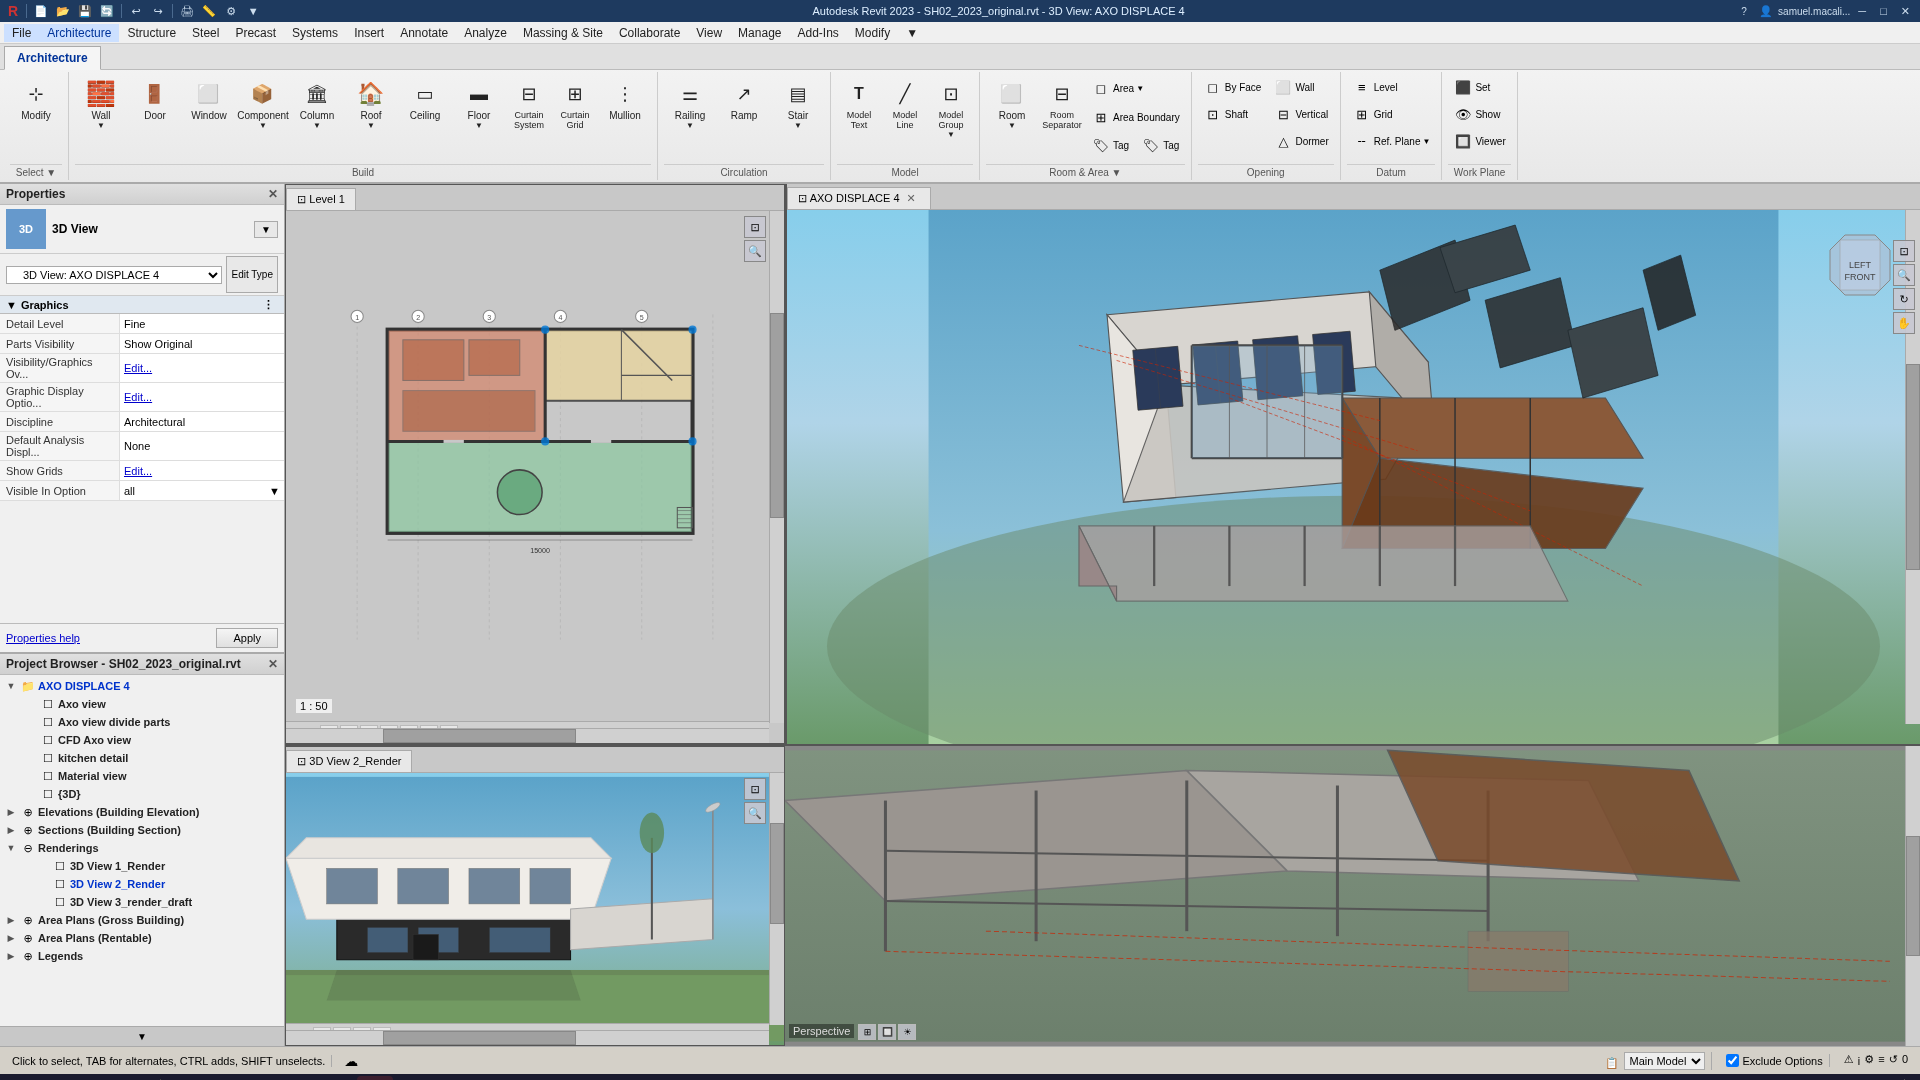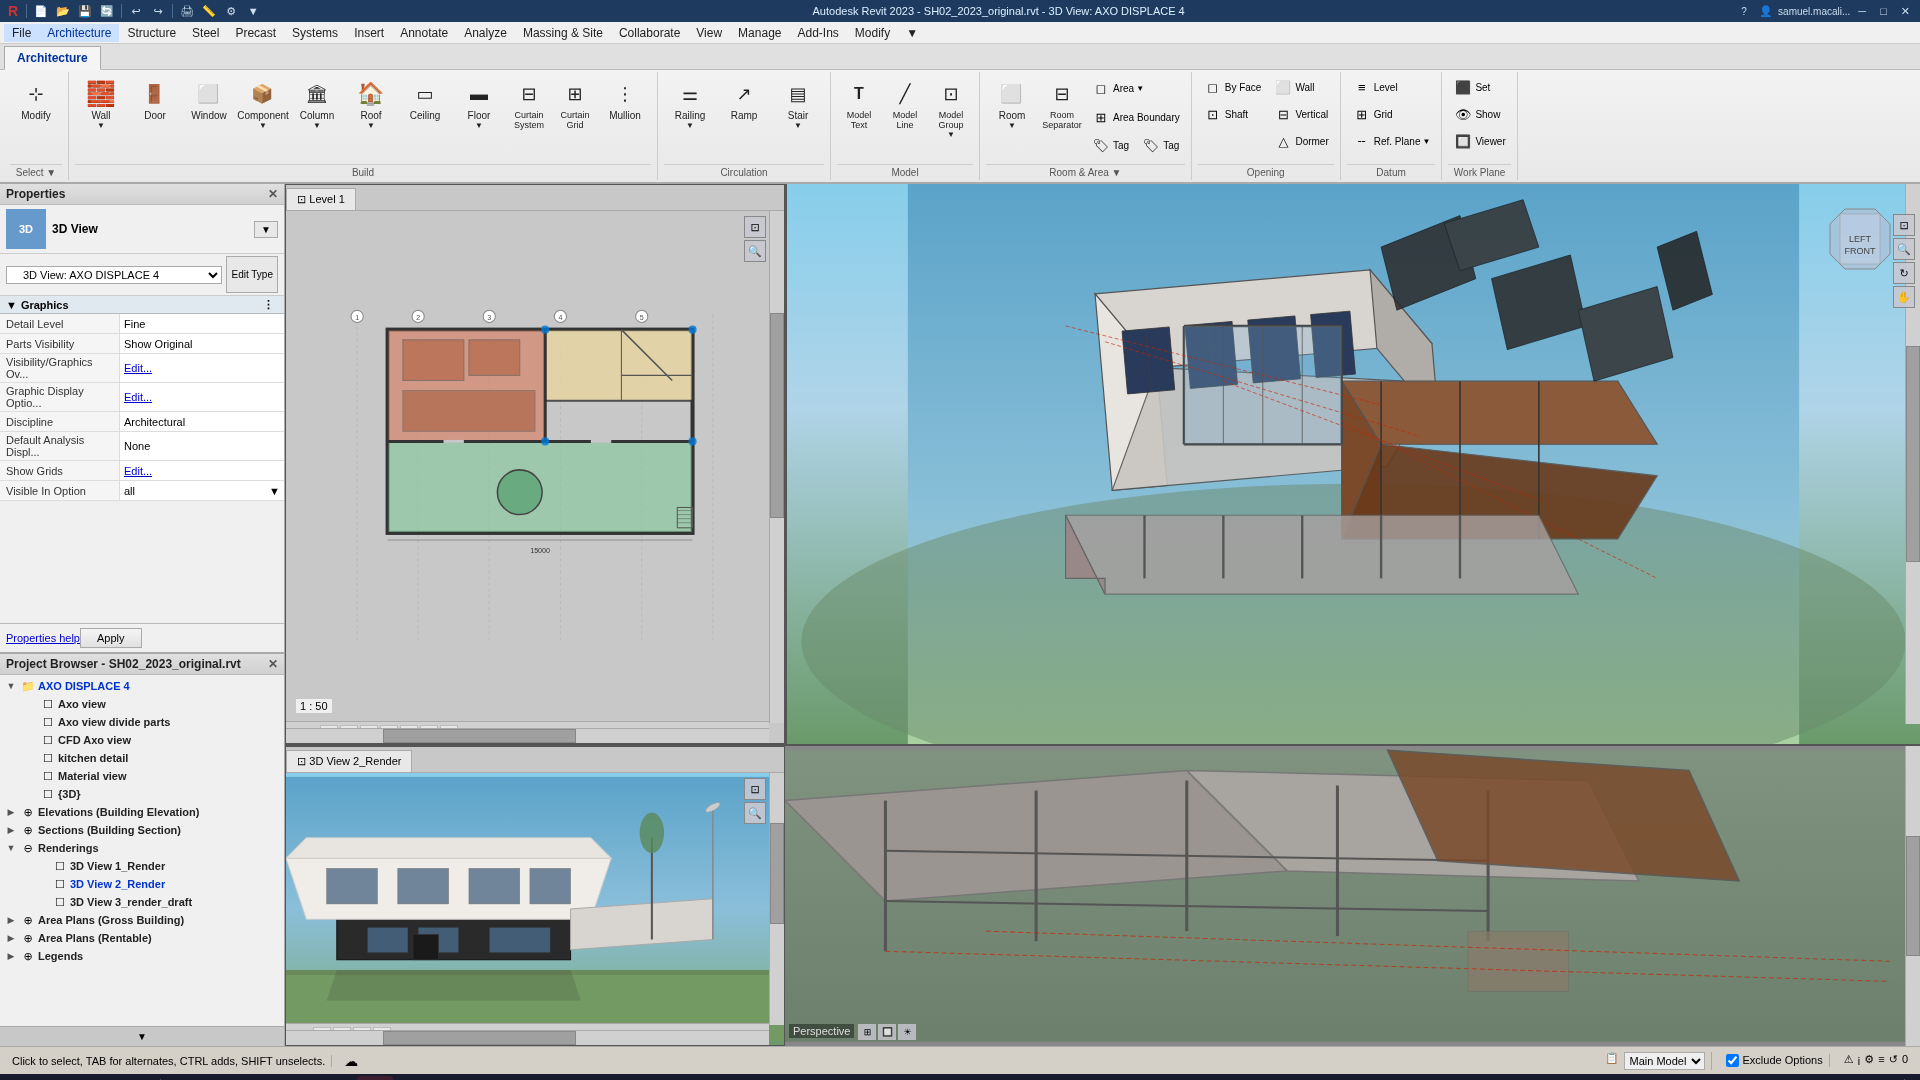--- a/index.html
+++ b/index.html
@@ -39,21 +39,21 @@
     .prop-type-name { font-size: 12px; font-weight: bold; flex: 1; }
     .prop-type-btn { font-size: 10px; padding: 2px 6px; background: #e8e8e8; border: 1px solid #aaa; cursor: pointer; }
     .prop-view-selector { padding: 2px 6px; display: flex; align-items: center; gap: 4px; border-bottom: 1px solid #ccc; }
     .prop-view-select { flex: 1; font-size: 11px; padding: 1px 12px; border: 1px solid #aaa; background: white; }
     .prop-edit-btn { font-size: 10px; padding: 12px 4px; background: #e8e8e8; border: 1px solid #aaa; cursor: pointer; }
     .prop-section-header { background: #e0e8f0; padding: 2px 6px; font-size: 11px; font-weight: bold; border-bottom: 1px solid #bbb; display: flex; align-items: center; gap: 4px; }
     .prop-row { display: flex; border-bottom: 1px solid #ddd; min-height: 20px; }
     .prop-label { width: 120px; padding: 2px 6px; font-size: 11px; color: #333; background: #f5f5f5; border-right: 1px solid #ddd; flex-shrink: 0; display: flex; align-items: center; }
     .prop-value { flex: 1; padding: 2px 4px; font-size: 11px; color: #000; background: white; display: flex; align-items: center; }
     .prop-scroll { display: flex; flex-direction: column; }
-    #properties-footer { padding: 4px 6px; display: flex; align-items: center; border-top: 1px solid #bbb; }
+    #properties-footer { padding: 4px 6px; display: flex; justify-content: space-between; align-items: center; border-top: 1px solid #bbb; }
     .prop-help-link { color: #0000cc; text-decoration: underline; font-size: 11px; cursor: pointer; }
     .apply-btn { padding: 3px 16px; background: linear-gradient(to bottom, #f5f5f5, #e0e0e0); border: 1px solid #aaa; font-size: 11px; cursor: pointer; }
 
     #project-browser { flex: 1; overflow: hidden; display: flex; flex-direction: column; }
     #project-browser-content { flex: 1; overflow-y: auto; padding: 2px 0; }
     .tree-item { display: flex; align-items: center; gap: 2px; padding: 1px 0; cursor: pointer; white-space: nowrap; }
     .tree-expand { width: 14px; height: 14px; display: inline-flex; align-items: center; justify-content: center; font-size: 9px; color: #555; flex-shrink: 0; }
     .tree-icon { width: 16px; height: 16px; display: inline-flex; align-items: center; justify-content: center; font-size: 11px; flex-shrink: 0; }
     .tree-label { font-size: 11px; color: #222; font-weight: bold; }
     .tree-item.active > .tree-label { color: #0033cc; font-weight: bold; }
@@ -80,21 +80,21 @@
     
     .view-3d-canvas { flex: 1; background: linear-gradient(to bottom, #87ceeb 0%, #b0d4e8 40%, #6a9a6a 100%); position: relative; overflow: hidden; }
 
     
     #right-3d-view { width: 1136px; display: flex; flex-direction: column; border-left: 2px solid #555; }
     .right-view-tab-bar { height: 26px; background: #c8c8c8; border-bottom: 1px solid #aaa; display: flex; align-items: flex-end; justify-content: space-between; }
     .right-view-controls { position: absolute; right: 5px; top: 30px; display: flex; flex-direction: column; gap: 2px; z-index: 10; }
 
     
     #status-bar { height: 28px; background: #d4d0c8; border-top: 1px solid #aaa; display: flex; align-items: center; padding: 0 6px; gap: 8px; font-size: 11px; }
-    .status-segment { display: flex; align-items: flex-start; gap: 4px; padding: 0 6px; border-right: 1px solid #aaa; }
+    .status-segment { display: flex; align-items: flex-end; gap: 4px; padding: 0 6px; border-right: 1px solid #aaa; }
 
     
     #taskbar { height: 40px; background: #1a1a2e; display: flex; align-items: center; padding: 0 4px; gap: 2px; }
     .taskbar-icon { width: 36px; height: 36px; display: flex; align-items: center; justify-content: center; font-size: 18px; cursor: pointer; border-radius: 4px; }
     .taskbar-spacer { flex: 1; }
     .taskbar-right { display: flex; align-items: center; gap: 6px; color: white; font-size: 11px; padding-right: 8px; }
 
     
     #quick-access { height: 22px; background: #1e3a5f; display: flex; align-items: center; gap: 2px; padding: 0 4px; }
     .qa-btn { width: 20px; height: 18px; display: flex; align-items: center; justify-content: center; font-size: 11px; color: #cde; cursor: pointer; }
@@ -630,20 +630,29 @@
           <div class="view-scrollbar-v">
             <div class="scroll-thumb" style="top:20%;height:40%;width:100%;"></div>
           </div>
           <div class="view-scrollbar-h">
             <div class="scroll-thumb" style="left:20%;width:40%;height:100%;"></div>
           </div>
         </div>
       </div>
 
       <div id="right-3d-view">
+        <div class="right-view-tab-bar">
+          <div style="display:flex;align-items:flex-end;">
+            <div class="view-tab active" style="background:#e8e8e8;">
+              <span>⊡</span>
+              <span>AXO DISPLACE 4</span>
+              <span class="view-close">✕</span>
+            </div>
+          </div>
+        </div>
         <div class="view-3d-canvas">
 
           <svg width="100%" height="100%" viewBox="0 0 1130 710" style="position:absolute;top:0;left:0;">
 
             <defs>
               <linearGradient id="skyGrad" x1="0" y1="0" x2="0" y2="1">
                 <stop offset="0%" stop-color="#5ba3c9"></stop>
                 <stop offset="60%" stop-color="#8bc0d8"></stop>
                 <stop offset="100%" stop-color="#a8d0a0"></stop>
               </linearGradient>

